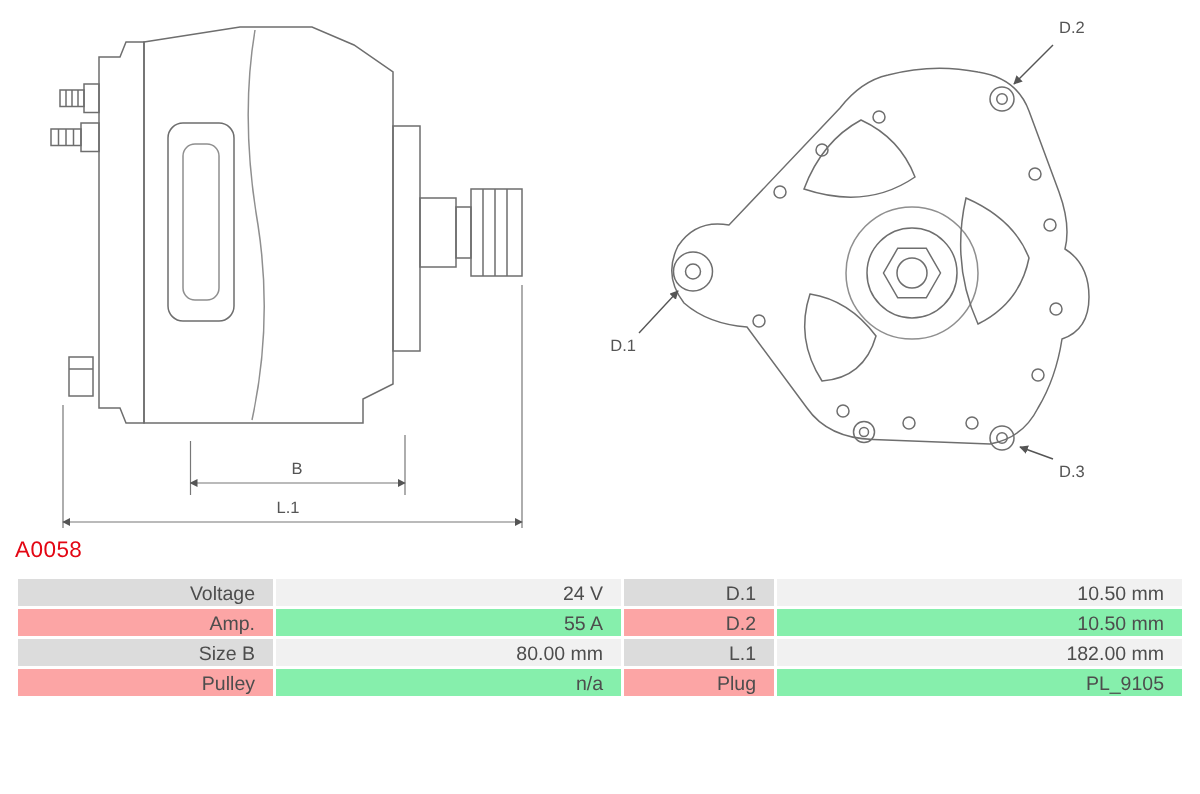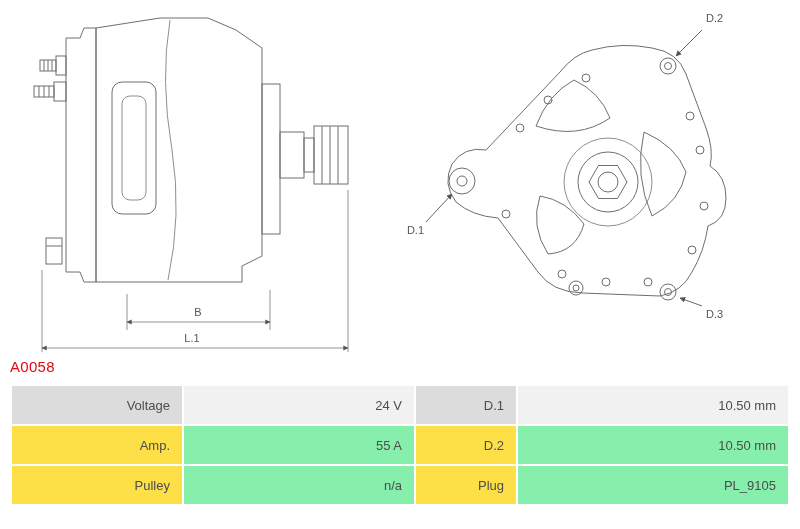--- a/index.html
+++ b/index.html
@@ -24,32 +24,32 @@
   }
 
   table.spec {
     width: 780px;
     margin: 0 10px;
     border-collapse: separate;
     border-spacing: 2px;
     table-layout: fixed;
   }
   table.spec td {
-    height: 38px;
+    height: 18px;
     padding: 0 12px;
     font-size: 13px;
     color: #4d4d4d;
     text-align: right;
     vertical-align: middle;
     white-space: nowrap;
     overflow: hidden;
   }
   tr.row-odd  td.cell-label { background: #dcdcdc; }
   tr.row-odd  td.cell-value { background: #f1f1f1; }
-  tr.row-even td.cell-label { background: #fde047; }
+  tr.row-even td.cell-label { background: #fca5a5; }
   tr.row-even td.cell-value { background: #86efac; }
 </style>
 </head>
 <body>
 
 <div class="page">
 
   <div class="diagram-wrap">
     <svg viewBox="0 0 800 352" width="800" height="352">
       <defs>
@@ -171,20 +171,26 @@
         <td class="cell-value">24 V</td>
         <td class="cell-label">D.1</td>
         <td class="cell-value">10.50 mm</td>
       </tr>
       <tr class="row-even">
         <td class="cell-label">Amp.</td>
         <td class="cell-value">55 A</td>
         <td class="cell-label">D.2</td>
         <td class="cell-value">10.50 mm</td>
       </tr>
+      <tr class="row-odd">
+        <td class="cell-label">Size B</td>
+        <td class="cell-value">80.00 mm</td>
+        <td class="cell-label">L.1</td>
+        <td class="cell-value">182.00 mm</td>
+      </tr>
       <tr class="row-even">
         <td class="cell-label">Pulley</td>
         <td class="cell-value">n/a</td>
         <td class="cell-label">Plug</td>
         <td class="cell-value">PL_9105</td>
       </tr>
     </tbody>
   </table>
 
 </div>

